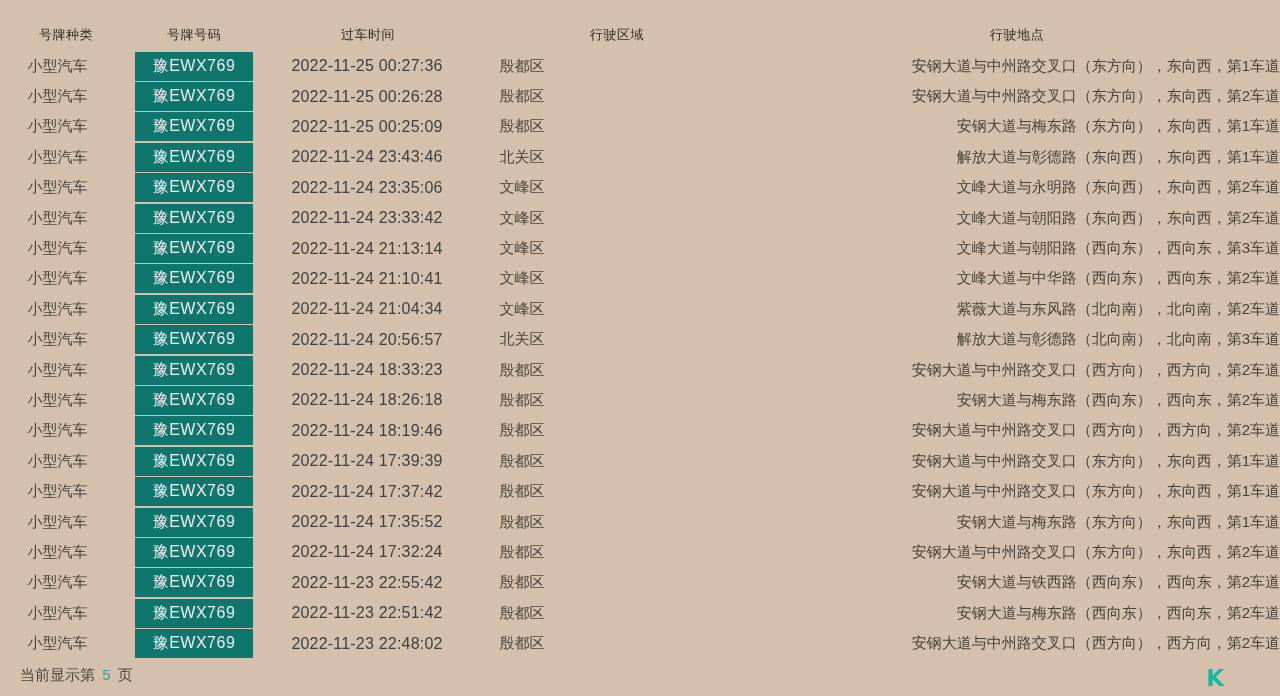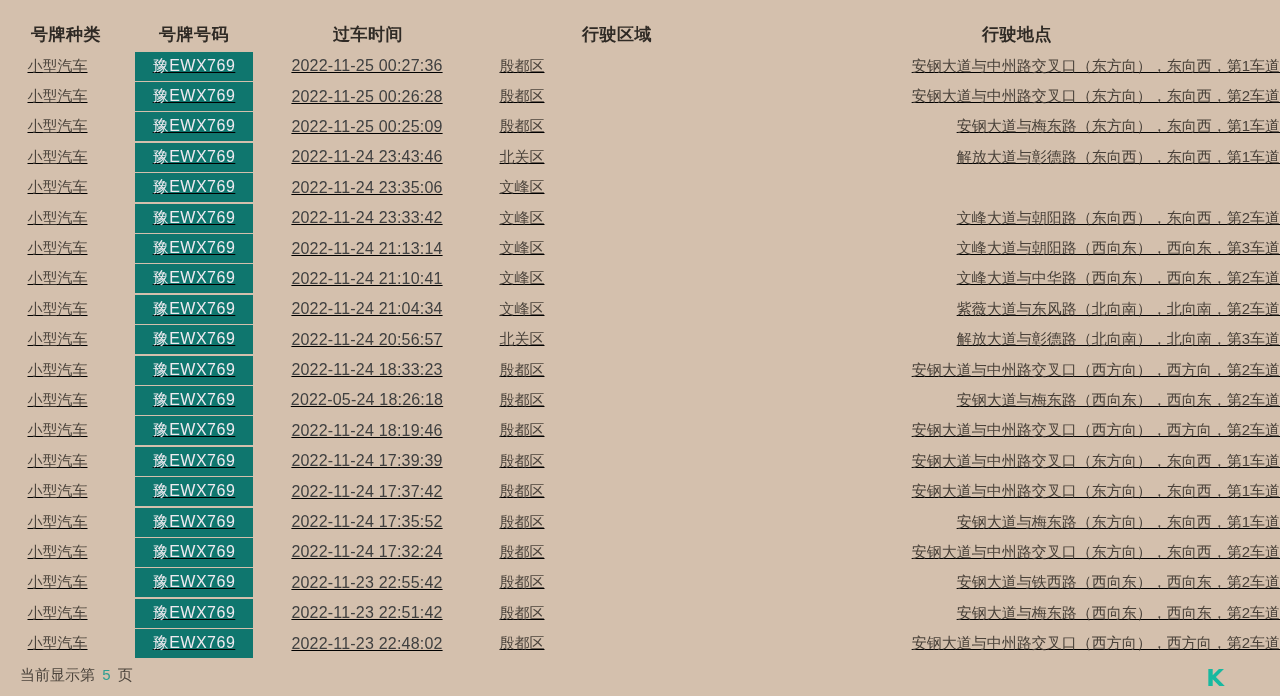--- a/index.html
+++ b/index.html
@@ -13,33 +13,32 @@
 
   .header-row {
     display: grid;
     grid-template-columns: 132px 124px 224px 274px auto;
     padding-top: 18px;
     height: 33px;
     align-items: center;
   }
   .header-cell {
     text-align: center;
-    font-weight: bold;
-    font-size: 17px;
+    font-weight: normal;
+    font-size: 13px;
     color: #2f2a25;
     letter-spacing: 0.5px;
   }
 
   .rows { }
   .row {
     display: grid;
     grid-template-columns: 115px 158px 188px 122px auto;
     height: 30.4px;
     align-items: center;
-    text-decoration: underline;
   }
   .cell { font-size: 15px; color: #4c443c; }
   .cell-type { text-align: center; }
   .cell-plate-wrap { display: flex; justify-content: center; }
   .plate-badge {
     width: 118px; height: 29px;
     background: #0f766e;
     color: #efeaf0;
     font-size: 16px;
     letter-spacing: 0.5px;
@@ -131,20 +130,21 @@
         <div class="cell cell-district">北关区</div>
         <div class="cell cell-location">解放大道与彰德路（东向西），东向西，第1车道</div>
       </div>
       <div class="row">
         <div class="cell cell-type">小型汽车</div>
         <div class="cell cell-plate-wrap">
           <div class="plate-badge">豫EWX769</div>
         </div>
         <div class="cell cell-time">2022-11-24 23:35:06</div>
         <div class="cell cell-district">文峰区</div>
+        <div class="cell cell-location">文峰大道与永明路（东向西），东向西，第2车道</div>
       </div>
       <div class="row">
         <div class="cell cell-type">小型汽车</div>
         <div class="cell cell-plate-wrap">
           <div class="plate-badge">豫EWX769</div>
         </div>
         <div class="cell cell-time">2022-11-24 23:33:42</div>
         <div class="cell cell-district">文峰区</div>
         <div class="cell cell-location">文峰大道与朝阳路（东向西），东向西，第2车道</div>
       </div>
@@ -191,21 +191,21 @@
         </div>
         <div class="cell cell-time">2022-11-24 18:33:23</div>
         <div class="cell cell-district">殷都区</div>
         <div class="cell cell-location">安钢大道与中州路交叉口（西方向），西方向，第2车道</div>
       </div>
       <div class="row">
         <div class="cell cell-type">小型汽车</div>
         <div class="cell cell-plate-wrap">
           <div class="plate-badge">豫EWX769</div>
         </div>
-        <div class="cell cell-time">2022-05-24 18:26:18</div>
+        <div class="cell cell-time">2022-11-24 18:26:18</div>
         <div class="cell cell-district">殷都区</div>
         <div class="cell cell-location">安钢大道与梅东路（西向东），西向东，第2车道</div>
       </div>
       <div class="row">
         <div class="cell cell-type">小型汽车</div>
         <div class="cell cell-plate-wrap">
           <div class="plate-badge">豫EWX769</div>
         </div>
         <div class="cell cell-time">2022-11-24 18:19:46</div>
         <div class="cell cell-district">殷都区</div>

